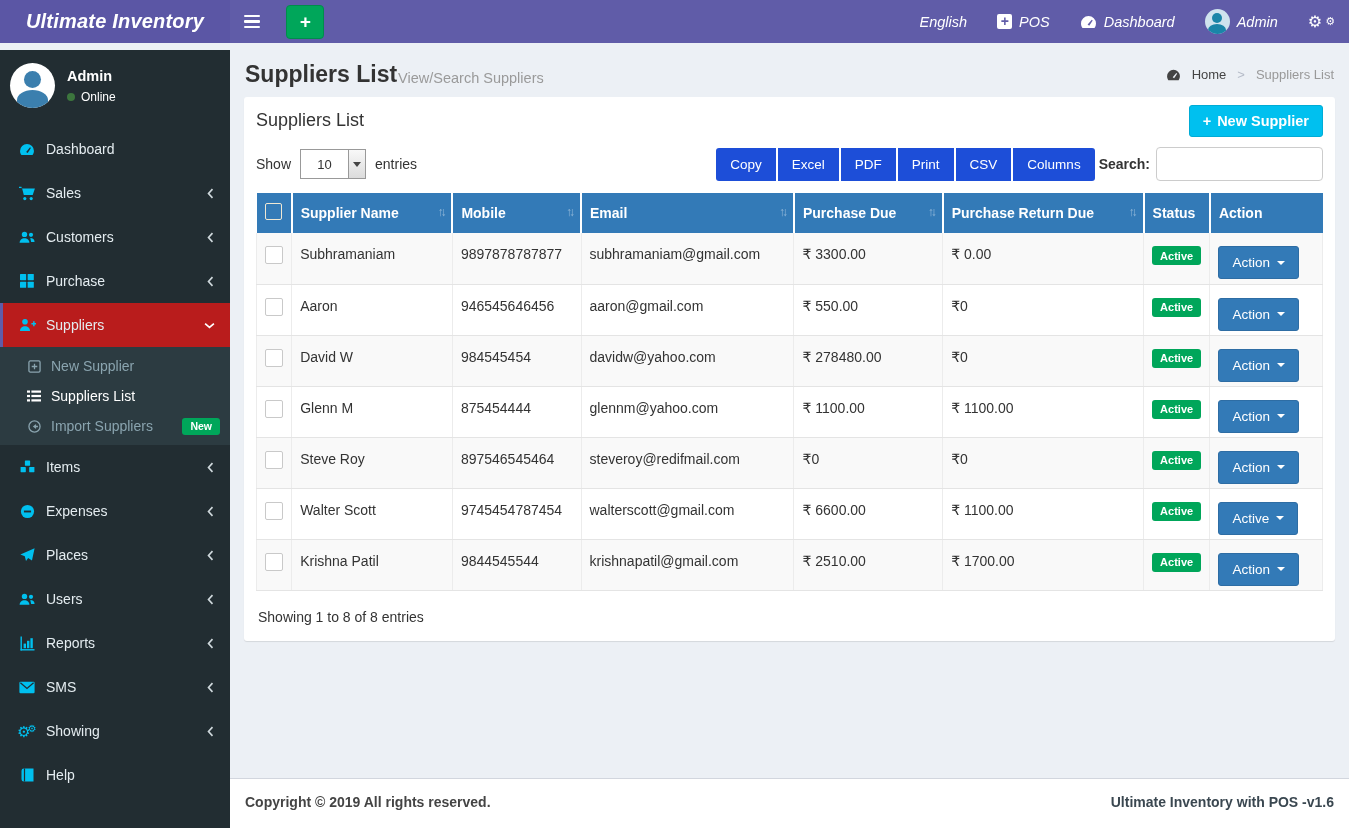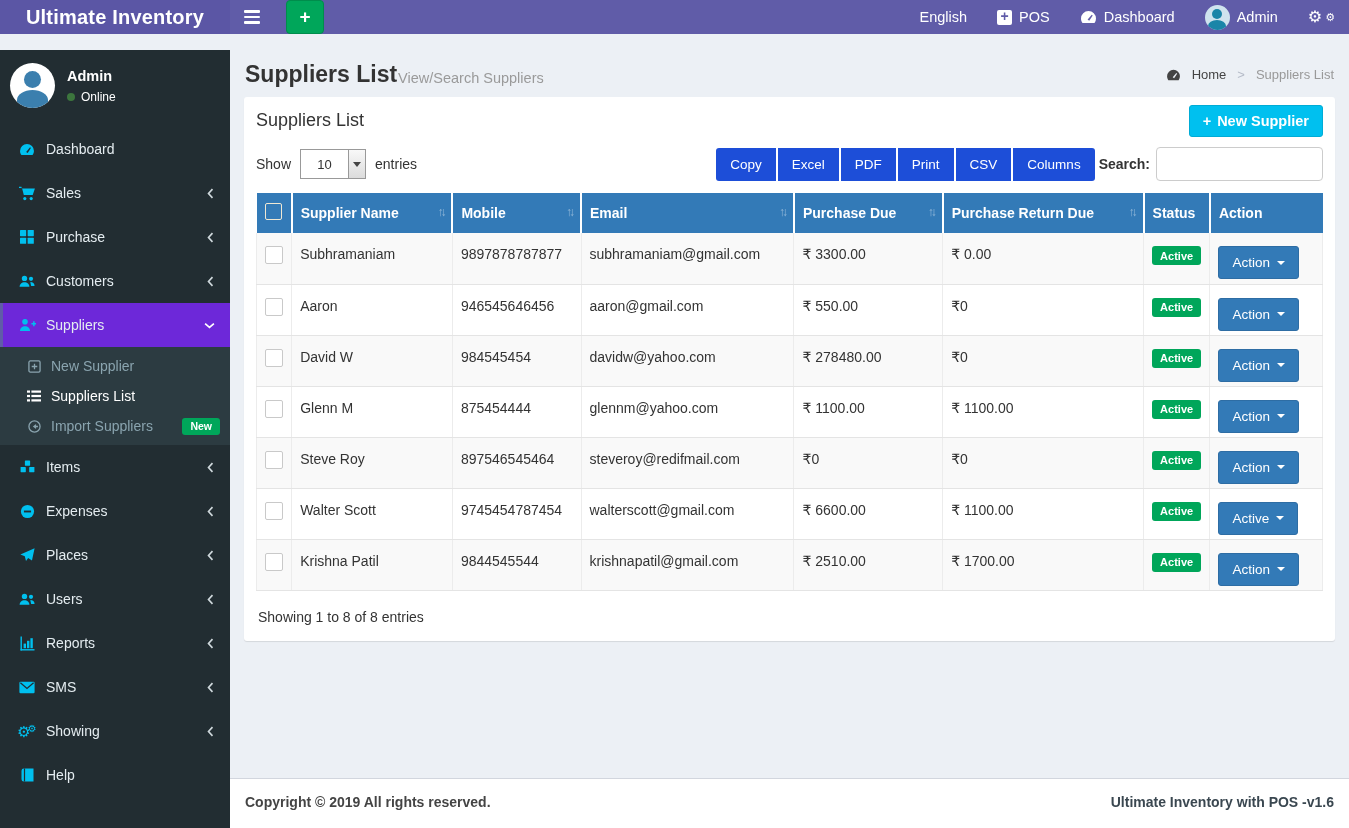--- a/index.html
+++ b/index.html
@@ -3,21 +3,21 @@
 <meta charset="utf-8">
 <style>
   * { margin:0; padding:0; box-sizing:border-box; }
   html,body { width:1349px; height:828px; }
   body {
     font-family:"Liberation Sans","DejaVu Sans",sans-serif;
     background:#ecf0f5; color:#333; font-size:14px; overflow:hidden; position:relative;
   }
 
   
-  .hdr { position:absolute; top:0; left:0; right:0; height:34px; display:flex; z-index:5; }
+  .hdr { position:absolute; top:0; left:0; right:0; height:43px; display:flex; z-index:5;font-style:italic; }
   .logo { width:230px; background:#5b56a5; color:#fff; font-size:20px; font-weight:bold;
           display:flex; align-items:center; justify-content:center; letter-spacing:.2px; }
   .navbar { flex:1; background:#605ca8; display:flex; align-items:center; padding:0 14px; }
   .hamburger { width:34px; height:50px; display:flex; flex-direction:column; justify-content:center; gap:3px; cursor:pointer; }
   .hamburger i { display:block; width:16px; height:2.4px; background:#fff; border-radius:1px; }
   .btn-quick-add { width:38px; height:34px; background:#00a65a; border:1px solid #008d4c; border-radius:4px;
           color:#fff; font-size:19px; font-weight:bold; display:flex; align-items:center; justify-content:center; margin-left:8px; cursor:pointer;}
   .nav-right { margin-left:auto; display:flex; align-items:center; gap:30px; color:#fff; font-size:14.5px; }
   .nav-item { display:flex; align-items:center; gap:7px; cursor:pointer; }
   .plus-square { width:15px; height:15px; background:#fff; border-radius:2px; position:relative; display:inline-block; }
@@ -36,21 +36,21 @@
   .avatar-lg:after  { content:""; position:absolute; width:31px; height:010px; border-radius:50% 50% 0 0; background:#3b7fae; left:7px; top:27px; height:20px; }
   .user-meta .uname { color:#fff; font-weight:bold; font-size:14.5px; margin-bottom:6px; }
   .user-status { color:#fff; font-size:12px; display:flex; align-items:center; gap:6px; }
   .dot { width:8px; height:8px; border-radius:50%; background:#3c763d; display:inline-block; }
 
   .menu { list-style:none; margin-top:6px; }
   .mi { height:44px; display:flex; align-items:center; padding:0 15px 0 12px; color:#e4ecf0; cursor:pointer; border-left:3px solid transparent; }
   .mi .mi-ic { width:24px; display:inline-flex; justify-content:center; margin-right:7px; flex:0 0 24px; }
   .mi .lbl { font-size:14px; }
   .mi .chev { margin-left:auto; display:inline-flex; }
-  .mi.active { background:#6d28d9; border-left-color:#605ca8; }
+  .mi.active { background:#b91c1c; border-left-color:#605ca8; }
   .submenu { list-style:none; background:#2c3b41; padding:4px 0; }
   .smi { height:30px; display:flex; align-items:center; padding:0 10px 0 24px; color:#8aa4af; font-size:14px; cursor:pointer; }
   .smi .mi-ic { width:20px; display:inline-flex; justify-content:center; margin-right:7px; }
   .smi.active { color:#fff; }
   .badge-new { margin-left:auto; background:#00a65a; color:#fff; font-size:10.5px; font-weight:bold; padding:2.5px 8px; border-radius:3px; }
   .cog-ic { color:#00c0ef; font-size:15px; line-height:1; }
   .cog-ic .g2 { font-size:10px; margin-left:-3px; vertical-align:top; }
 
   
   .content { position:absolute; left:230px; top:50px; right:0; bottom:50px; background:#ecf0f5; }
@@ -189,44 +189,44 @@
       </span>
       <span class="lbl">Sales</span>
       <span class="chev">
           <svg width="9" height="11" viewBox="0 0 8 10">
             <path d="M5.8 1 2.2 5l3.6 4" stroke="#cfd8dc" stroke-width="1.5" fill="none"></path>
           </svg>
         </span>
     </li>
     <li class="mi">
       <span class="mi-ic">
+        <svg width="16" height="13" viewBox="0 0 16 13">
+            <circle cx="5.5" cy="3.4" r="2.7" fill="#00c0ef"></circle>
+            <path d="M.6 11.8c0-2.7 2.2-4.5 4.9-4.5s4.9 1.8 4.9 4.5z" fill="#00c0ef"></path>
+            <circle cx="12" cy="3.8" r="2.1" fill="#00c0ef"></circle>
+            <path d="M11.3 6.9c2.4 0 4.3 1.6 4.3 4h-3.5z" fill="#00c0ef"></path>
+          </svg>
+      </span>
+      <span class="lbl">Customers</span>
+      <span class="chev">
+          <svg width="9" height="11" viewBox="0 0 8 10">
+            <path d="M5.8 1 2.2 5l3.6 4" stroke="#cfd8dc" stroke-width="1.5" fill="none"></path>
+          </svg>
+        </span>
+    </li>
+    <li class="mi">
+      <span class="mi-ic">
         <svg width="14" height="14" viewBox="0 0 15 15">
             <rect x="0" y="0" width="6.6" height="6.6" rx=".6" fill="#00c0ef"></rect>
             <rect x="8.2" y="0" width="6.6" height="6.6" rx=".6" fill="#00c0ef"></rect>
             <rect x="0" y="8.2" width="6.6" height="6.6" rx=".6" fill="#00c0ef"></rect>
             <rect x="8.2" y="8.2" width="6.6" height="6.6" rx=".6" fill="#00c0ef"></rect>
           </svg>
       </span>
       <span class="lbl">Purchase</span>
-      <span class="chev">
-          <svg width="9" height="11" viewBox="0 0 8 10">
-            <path d="M5.8 1 2.2 5l3.6 4" stroke="#cfd8dc" stroke-width="1.5" fill="none"></path>
-          </svg>
-        </span>
-    </li>
-    <li class="mi">
-      <span class="mi-ic">
-        <svg width="16" height="13" viewBox="0 0 16 13">
-            <circle cx="5.5" cy="3.4" r="2.7" fill="#00c0ef"></circle>
-            <path d="M.6 11.8c0-2.7 2.2-4.5 4.9-4.5s4.9 1.8 4.9 4.5z" fill="#00c0ef"></path>
-            <circle cx="12" cy="3.8" r="2.1" fill="#00c0ef"></circle>
-            <path d="M11.3 6.9c2.4 0 4.3 1.6 4.3 4h-3.5z" fill="#00c0ef"></path>
-          </svg>
-      </span>
-      <span class="lbl">Customers</span>
       <span class="chev">
           <svg width="9" height="11" viewBox="0 0 8 10">
             <path d="M5.8 1 2.2 5l3.6 4" stroke="#cfd8dc" stroke-width="1.5" fill="none"></path>
           </svg>
         </span>
     </li>
     <li class="mi active">
       <span class="mi-ic">
         <svg width="17" height="14" viewBox="0 0 17 14">
             <circle cx="6" cy="3.7" r="2.8" fill="#00c0ef"></circle>

